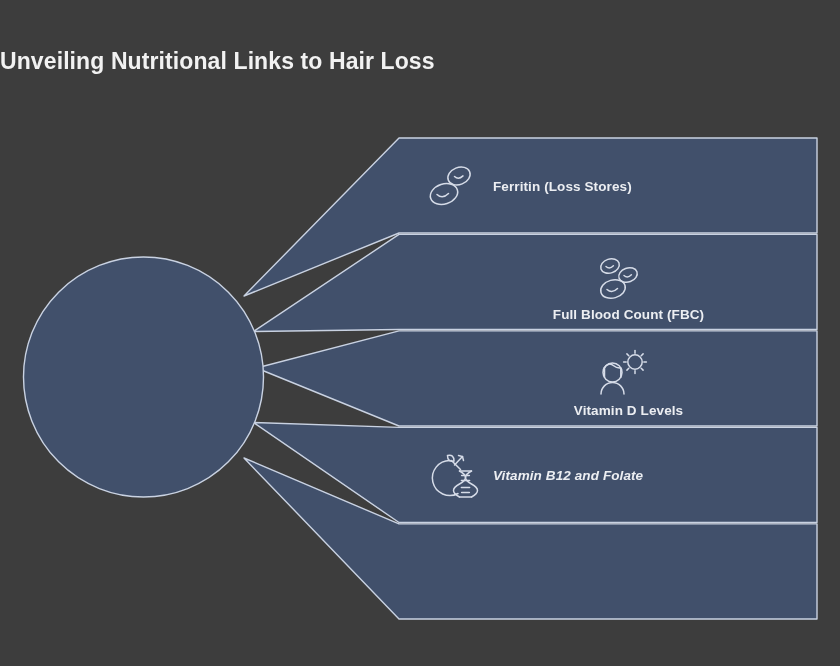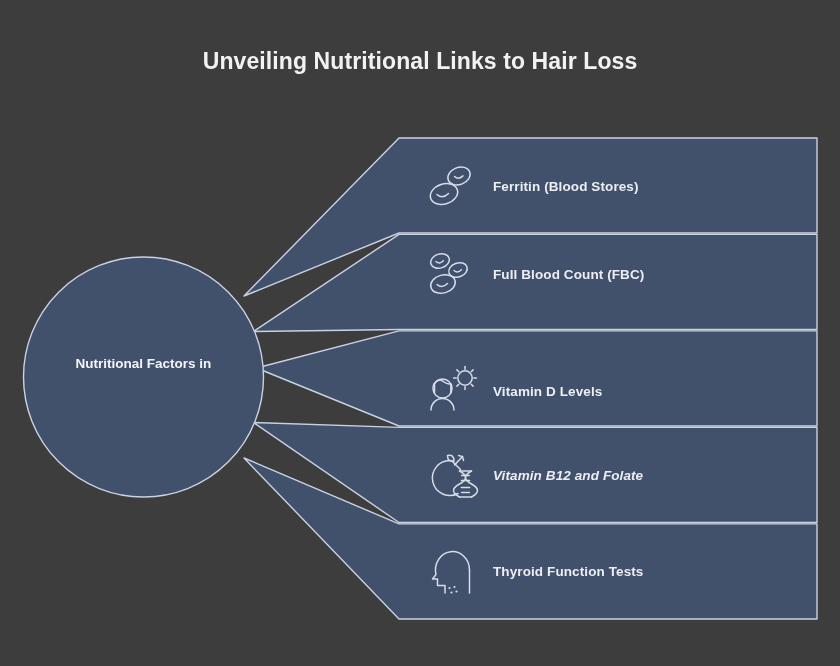--- a/index.html
+++ b/index.html
@@ -19,21 +19,20 @@
     position: relative;
     width: 840px;
     height: 666px;
   }
 
   #title {
     position: absolute;
     top: 48px;
     left: 0;
     width: 840px;
-    text-align: center;
     color: #f2f2f2;
     font-size: 23px;
     font-weight: bold;
     letter-spacing: 0.1px;
   }
 
   #fan-svg {
     position: absolute;
     top: 0;
     left: 0;
@@ -72,22 +71,22 @@
   }
   .row-label {
     margin-left: 12px;
     color: #eceef2;
     font-size: 13.5px;
     font-weight: bold;
     letter-spacing: 0.1px;
   }
 
   .row-1 { top: 155px; }
-  .row-2 { top: 243px; }
-  .row-3 { top: 360px; }
+  .row-2 { top: 251px; flex-direction: column; }
+  .row-3 { top: 347px; flex-direction: column; }
   .row-4 { top: 444px; font-style: italic; }
   .row-5 { top: 540px; }
 </style>
 </head>
 <body>
 
 <div id="infographic">
 
   <div id="title">Unveiling Nutritional Links to Hair Loss</div>
 
@@ -108,33 +107,32 @@
 
       <path d="M 253.5 422.5 L 399.0 427.4 L 817.0 427.4 L 817.0 522.5 L 399.0 522.5 Z"></path>
 
       <path d="M 244.0 458.0 L 399.0 523.9 L 817.0 523.9 L 817.0 619.0 L 399.0 619.0 Z"></path>
 
       <circle cx="143.5" cy="377" r="120"></circle>
     </g>
   </svg>
 
   <div class="hub-label">
-    <div>Nutritional Factors in</div>
   </div>
 
   <div class="row row-1">
     <div class="row-icon">
       <svg viewBox="0 0 56 56" width="56" height="56" fill="none" stroke="#d6dce8" stroke-width="1.5" stroke-linecap="round">
         <ellipse cx="34" cy="18" rx="11.5" ry="8.5" transform="rotate(-22 34 18)"></ellipse>
         <path d="M 29.5 18.5 q 4 3.6 8.5 -0.6"></path>
         <ellipse cx="19" cy="36" rx="14" ry="10" transform="rotate(-18 19 36)"></ellipse>
         <path d="M 12 36.5 q 5.5 5 11.5 -1"></path>
       </svg>
     </div>
-    <div class="row-label">Ferritin (Blood Stores)</div>
+    <div class="row-label">Ferritin (Loss Stores)</div>
   </div>
 
   <div class="row row-2">
     <div class="row-icon">
       <svg viewBox="0 0 56 56" width="56" height="56" fill="none" stroke="#d6dce8" stroke-width="1.5" stroke-linecap="round">
         <ellipse cx="15" cy="15" rx="9.5" ry="7" transform="rotate(-18 15 15)"></ellipse>
         <path d="M 11 15.5 q 3.6 3.2 7.4 -0.7"></path>
         <ellipse cx="33" cy="24" rx="9.5" ry="7" transform="rotate(-20 33 24)"></ellipse>
         <path d="M 29 24.5 q 3.6 3.2 7.4 -0.7"></path>
         <ellipse cx="18" cy="38" rx="12.5" ry="9" transform="rotate(-16 18 38)"></ellipse>
@@ -188,29 +186,14 @@
         <path d="M 36.6 28.6 L 44.4 28.6"></path>
         <path d="M 36.4 33.4 L 44.6 33.4"></path>
         <path d="M 36.4 40.6 L 44.6 40.6"></path>
         <path d="M 36.6 45.4 L 44.4 45.4"></path>
         <path d="M 34.5 50 L 46.5 50"></path>
       </svg>
     </div>
     <div class="row-label">Vitamin B12 and Folate</div>
   </div>
 
-  <div class="row row-5">
-    <div class="row-icon">
-      <svg viewBox="0 0 56 56" width="56" height="56" fill="none" stroke="#d6dce8" stroke-width="1.5" stroke-linecap="round" stroke-linejoin="round">
-
-        <path d="M 44.5 27 a 17 18.5 0 1 0 -33.5 4.5 L 7.5 36 L 12.5 36 L 12.5 42.5 L 20 42.5 L 20 50"></path>
-        <path d="M 44.5 27 L 44.5 50"></path>
-
-        <circle cx="24.5" cy="45" r="1.1" fill="#d6dce8" stroke="none"></circle>
-        <circle cx="29.5" cy="44" r="1.1" fill="#d6dce8" stroke="none"></circle>
-        <circle cx="26.5" cy="49.5" r="1.1" fill="#d6dce8" stroke="none"></circle>
-        <circle cx="31.5" cy="48.5" r="1.1" fill="#d6dce8" stroke="none"></circle>
-      </svg>
-    </div>
-    <div class="row-label">Thyroid Function Tests</div>
-  </div>
 
 </div>
 
 </body></html>

